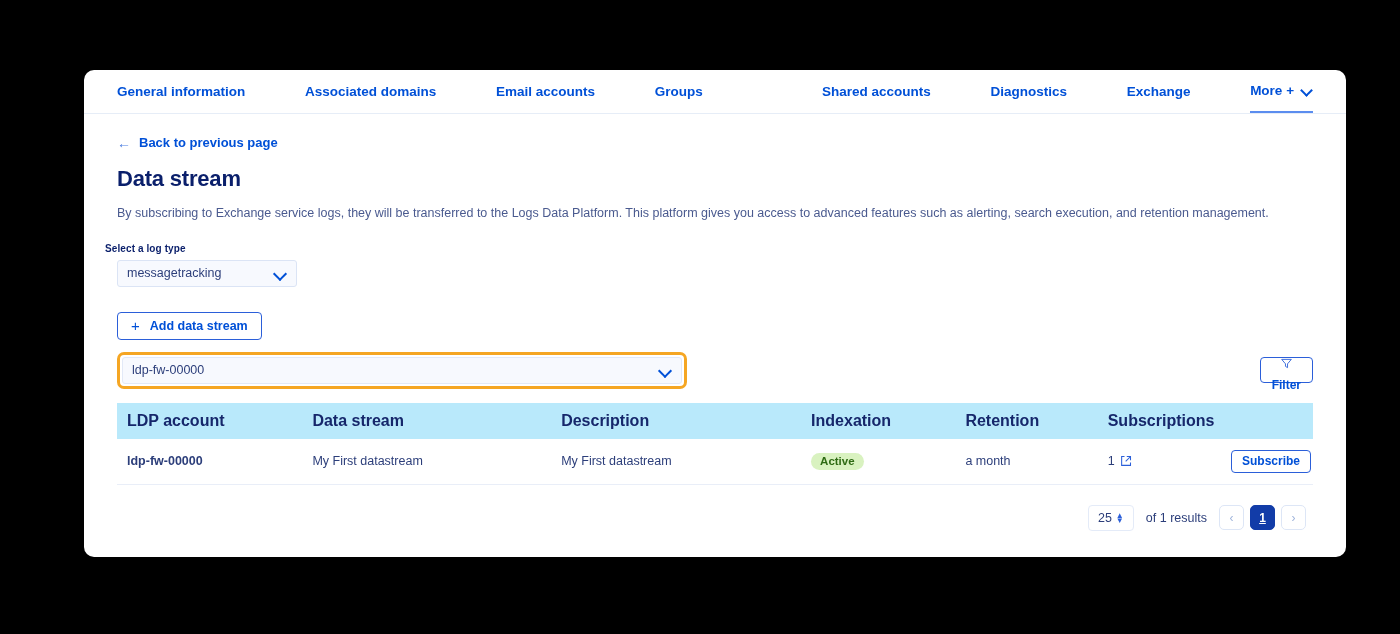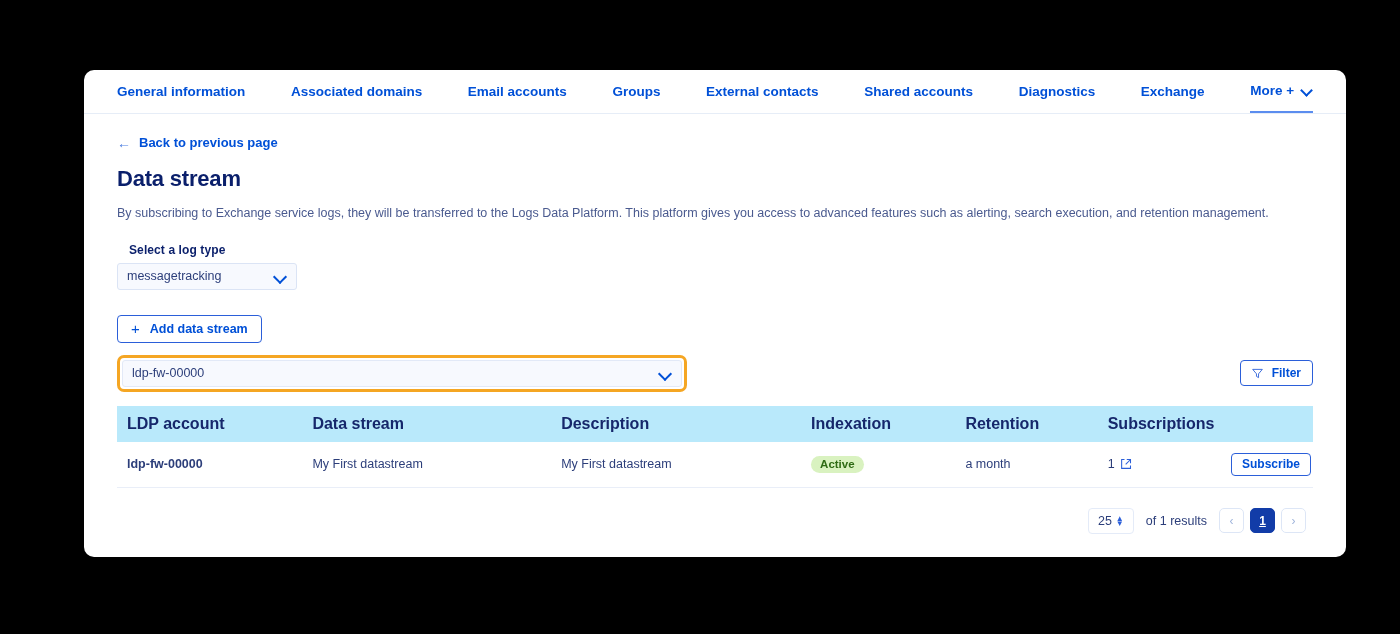--- a/index.html
+++ b/index.html
@@ -89,22 +89,22 @@
   }
   .page-desc {
     margin: 13px 0 0 33px;
     font-size: 12.5px;
     color: #4a5a8f;
     line-height: 1.4;
   }
 
   
   .field-label {
-    margin: 20px 0 0 45px;
-    font-size: 12px;
+    margin: 20px 0 0 21px;
+    font-size: 10px;
     font-weight: 700;
     color: #0a1f6b;
     letter-spacing: 0.1px;
   }
   .select-box {
     margin: 6px 0 0 33px;
     width: 180px;
     height: 27px;
     background: #f7f9fe;
     border: 1px solid #dbe4f5;
@@ -188,20 +188,21 @@
     border: 1px solid #2b5fd9;
     border-radius: 4px;
     background: #ffffff;
     color: #0050d7;
     font-size: 12px;
     font-weight: 700;
     display: flex;
     align-items: center;
     gap: 9px;
     cursor: pointer;
+    flex-direction: column;
   }
   .funnel { width: 11px; height: 11px; flex: none; }
 
   
   .table {
     margin: 14px 33px 0 33px;
     width: calc(100% - 66px);
     border-collapse: collapse;
     table-layout: fixed;
   }
@@ -316,23 +317,20 @@
     </div>
     <div class="nav-spacer"></div>
     <div class="nav-item">
       <span>Email accounts</span>
     </div>
     <div class="nav-spacer"></div>
     <div class="nav-item">
       <span>Groups</span>
     </div>
     <div class="nav-spacer"></div>
-    <div class="nav-item">
-      <span>External contacts</span>
-    </div>
     <div class="nav-spacer"></div>
     <div class="nav-item">
       <span>Shared accounts</span>
     </div>
     <div class="nav-spacer"></div>
     <div class="nav-item">
       <span>Diagnostics</span>
     </div>
     <div class="nav-spacer"></div>
     <div class="nav-item">

